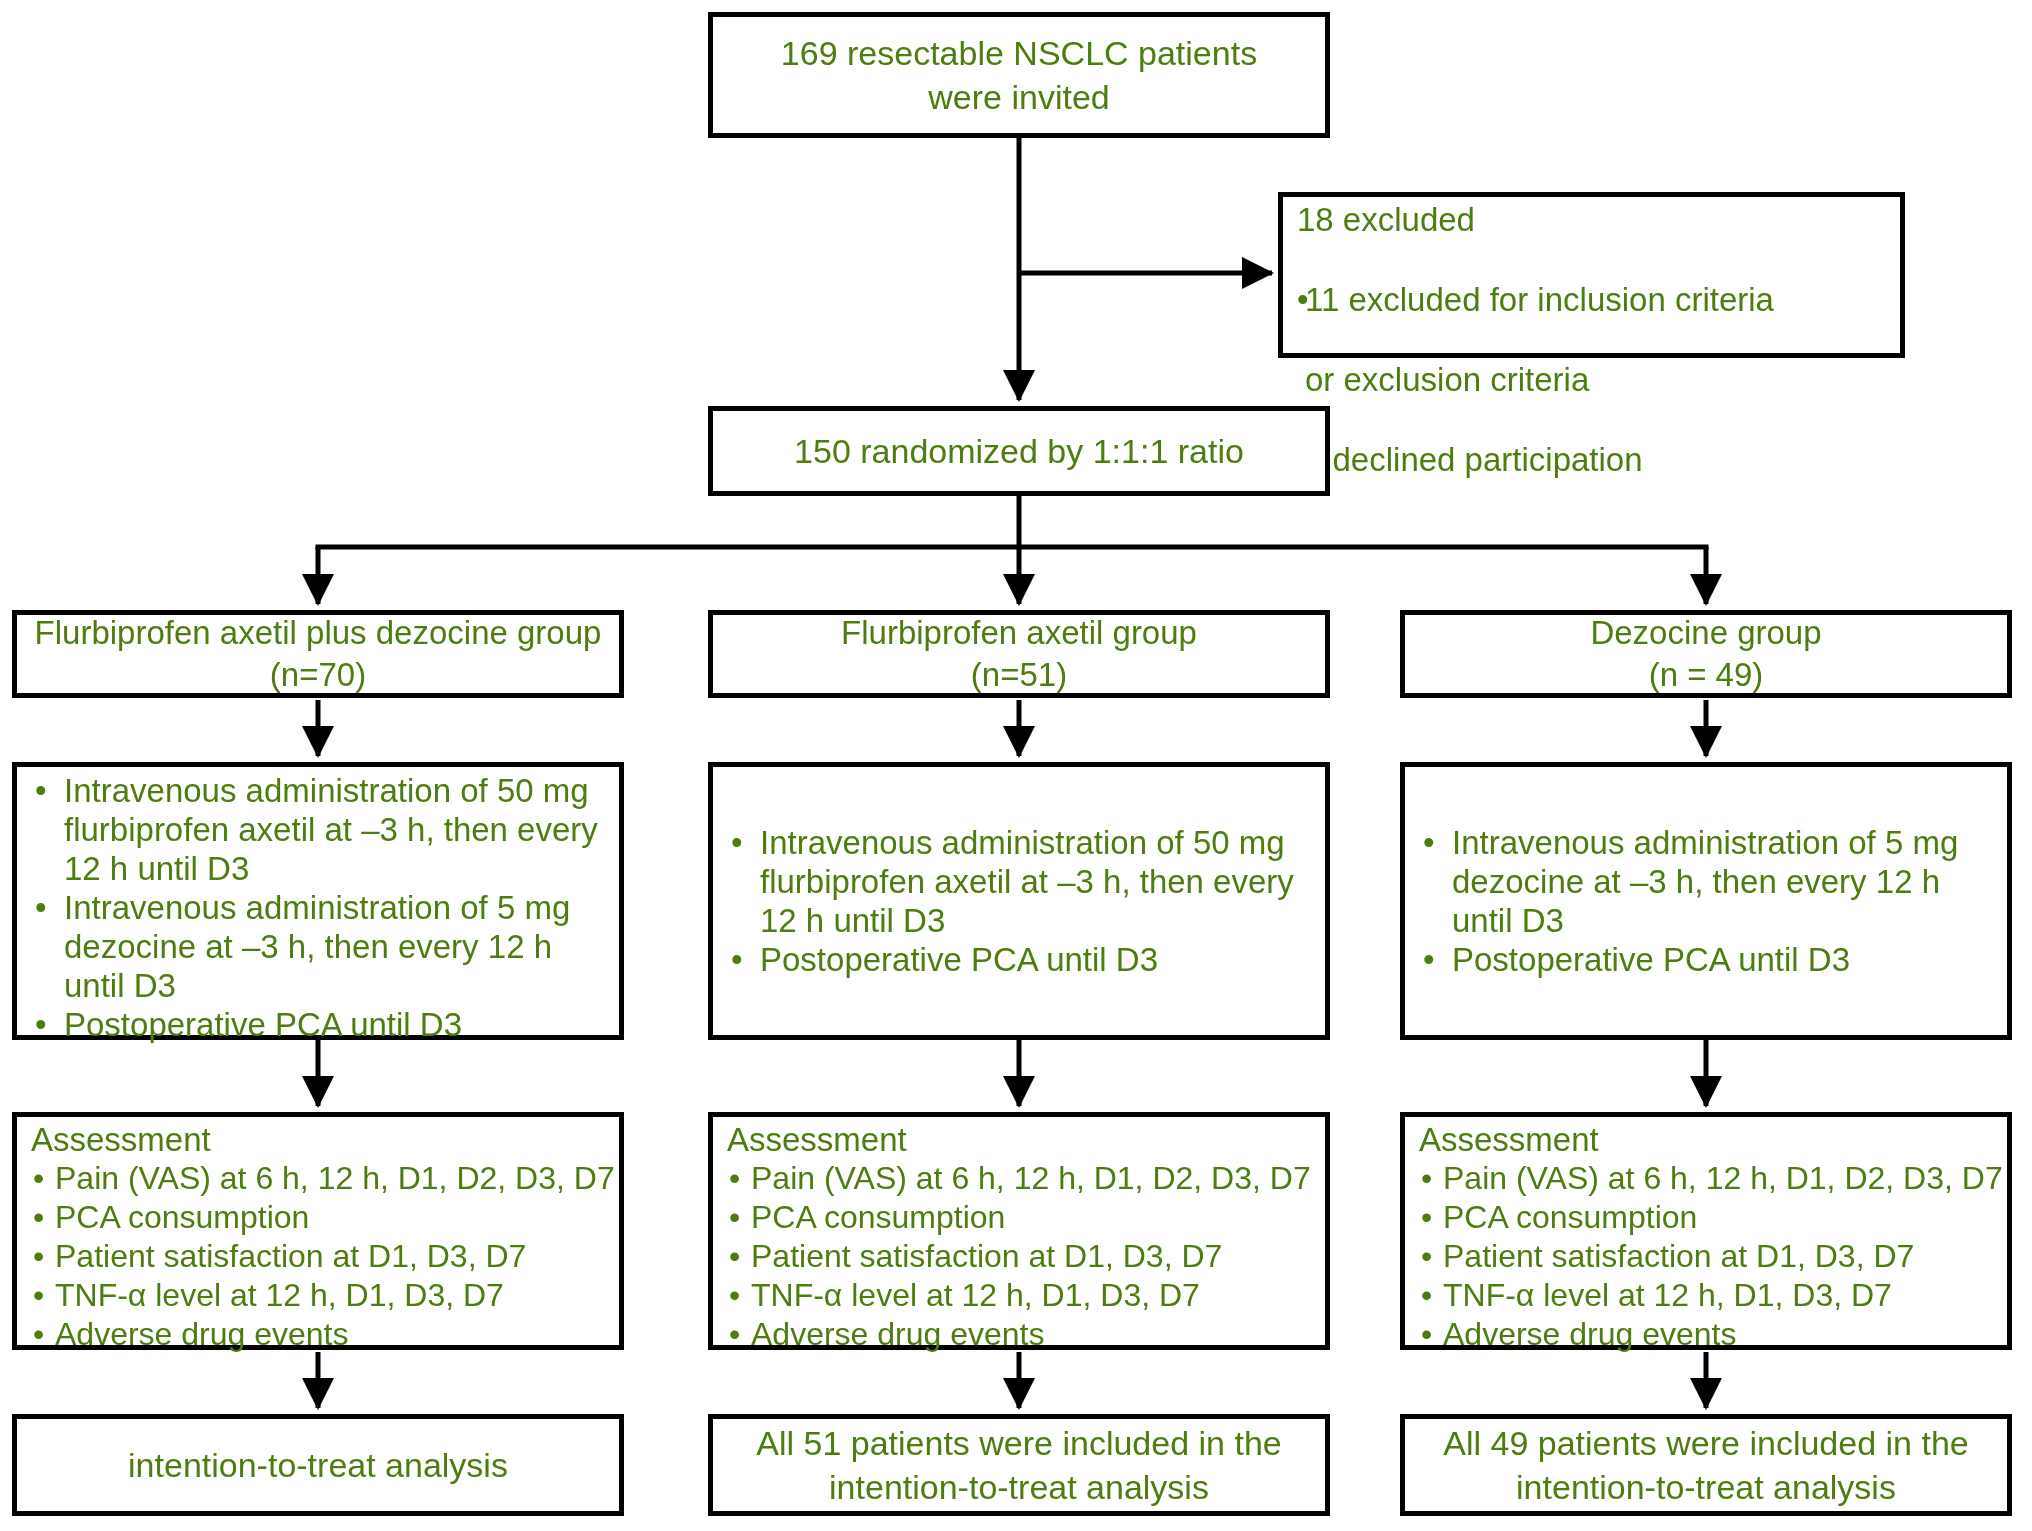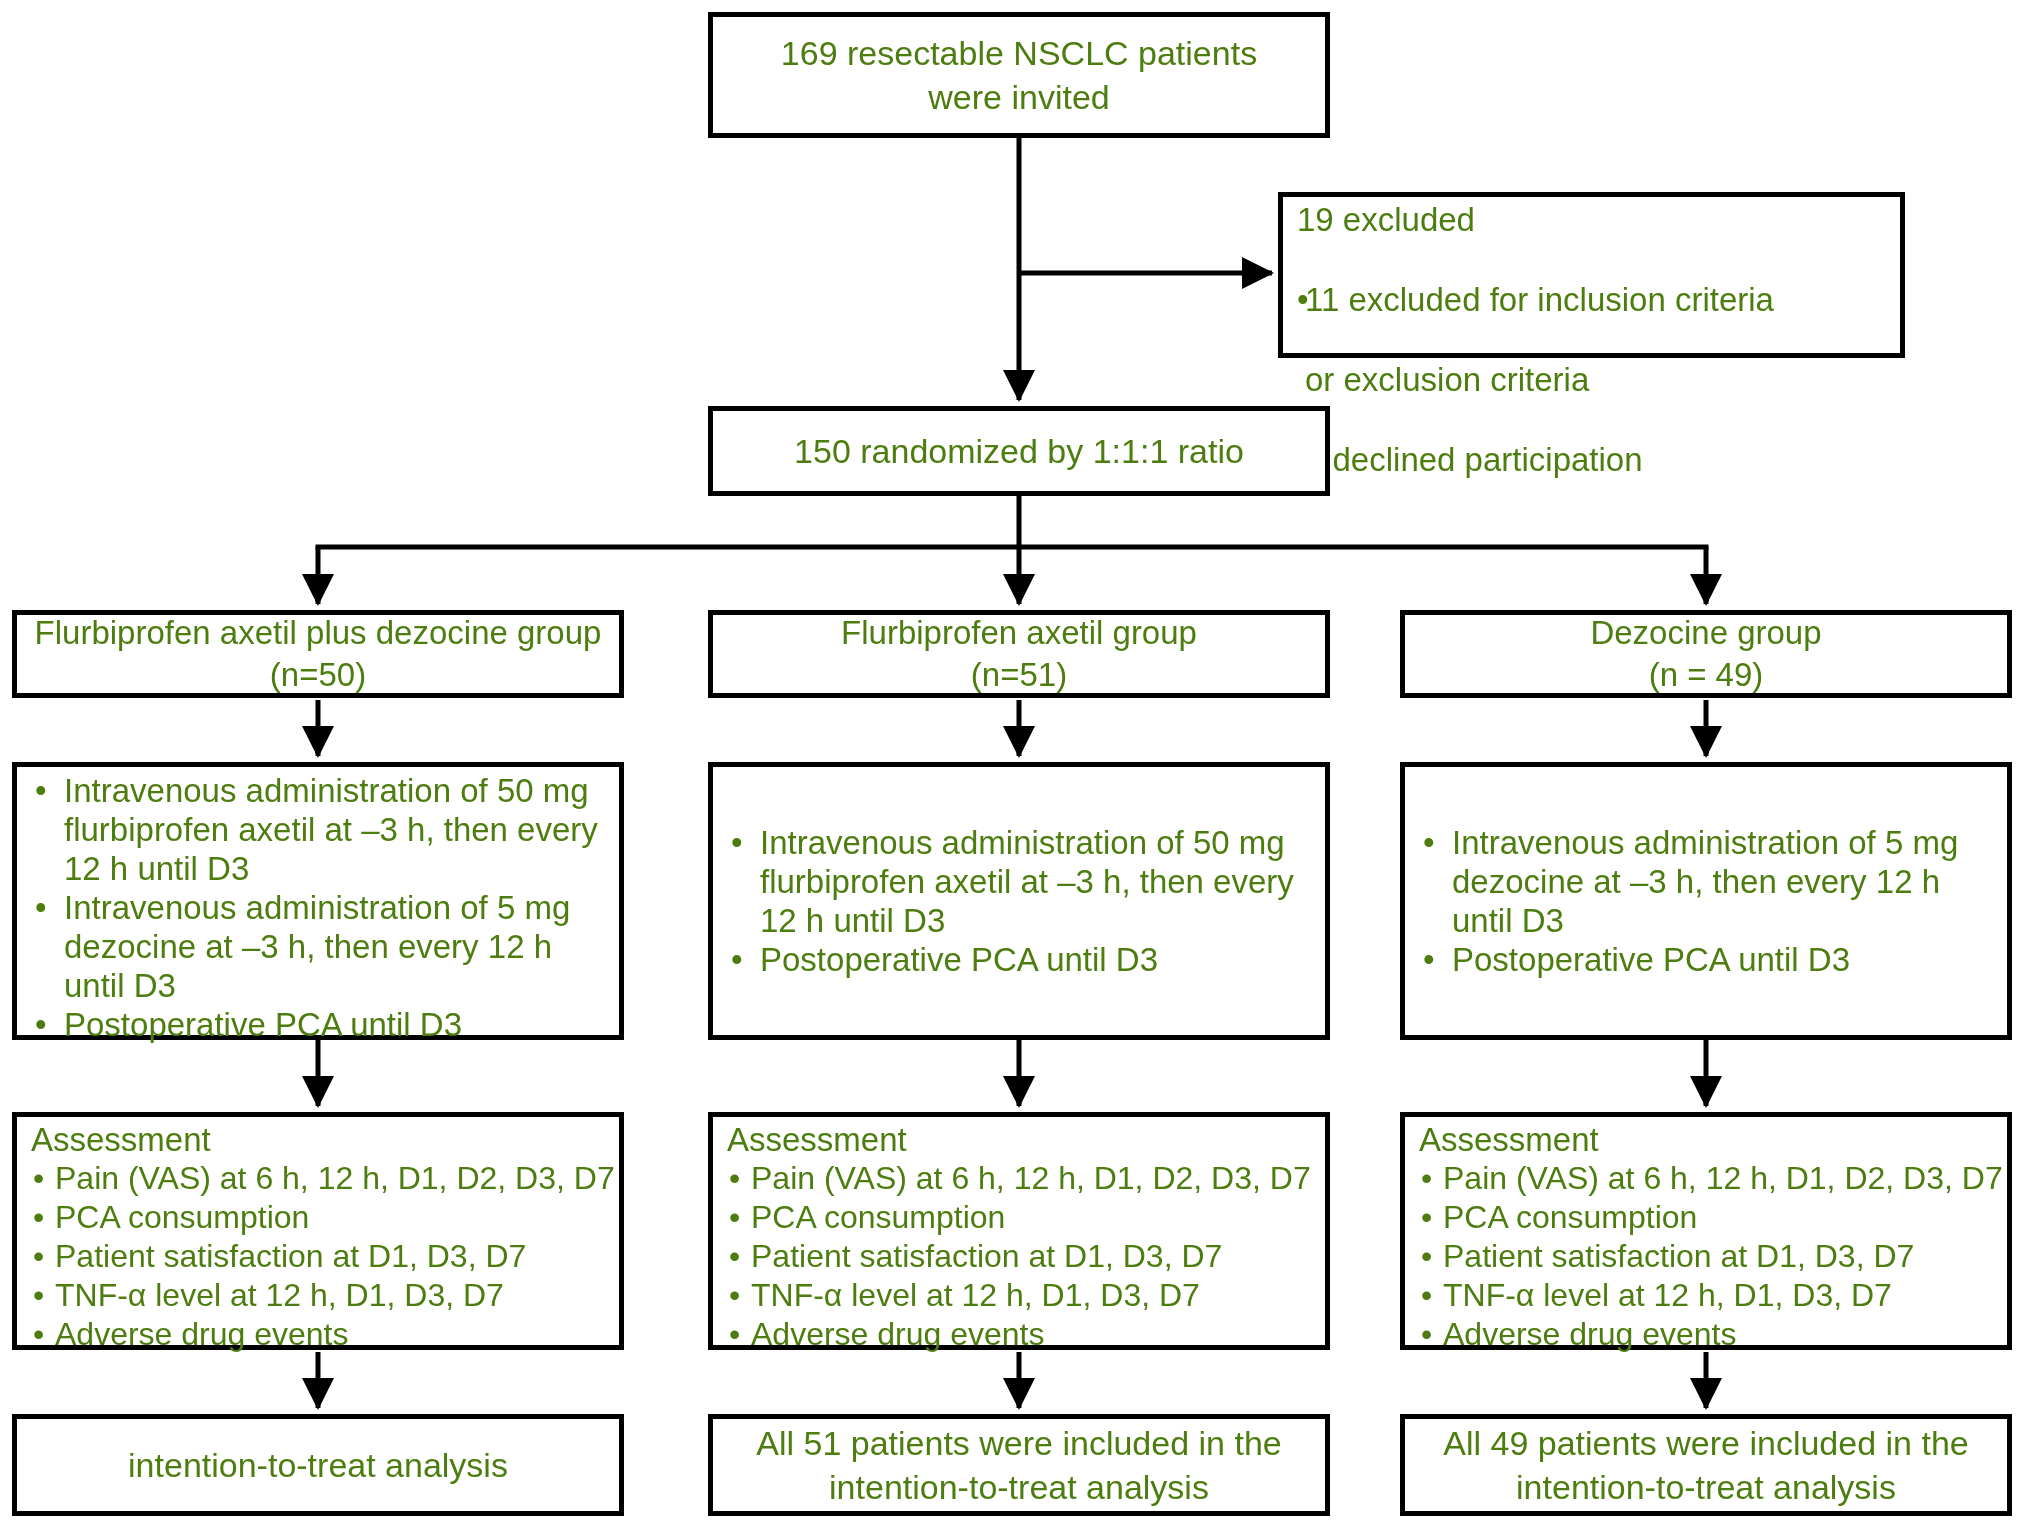--- a/index.html
+++ b/index.html
@@ -65,33 +65,33 @@
       <path d="M1706 1352 L1706 1408" marker-end="url(#arw)"></path>
     </g>
   </svg>
 
   <div class="box center t-big" style="left:708px; top:12px; width:622px; height:126px;">
     <div>169 resectable NSCLC patients</div>
     <div>were invited</div>
   </div>
 
   <div class="box pad-ex" style="left:1278px; top:192px; width:627px; height:166px;">
-    <div class="ex-title">19 excluded</div>
+    <div class="ex-title">18 excluded</div>
     <div class="ex-li b">11 excluded for inclusion criteria</div>
     <div class="ex-li">or exclusion criteria</div>
     <div class="ex-li b">8 declined participation</div>
   </div>
 
   <div class="box center t-big" style="left:708px; top:406px; width:622px; height:90px;">
     <div>150 randomized by 1:1:1 ratio</div>
   </div>
 
   <div class="box center t-grp" style="left:12px; top:610px; width:612px; height:88px;">
     <div>Flurbiprofen axetil plus dezocine group</div>
-    <div>(n=50)</div>
+    <div>(n=70)</div>
   </div>
   <div class="box center t-grp" style="left:708px; top:610px; width:622px; height:88px;">
     <div>Flurbiprofen axetil group</div>
     <div>(n=51)</div>
   </div>
   <div class="box center t-grp" style="left:1400px; top:610px; width:612px; height:88px;">
     <div>Dezocine group</div>
     <div>(n = 49)</div>
   </div>
 

